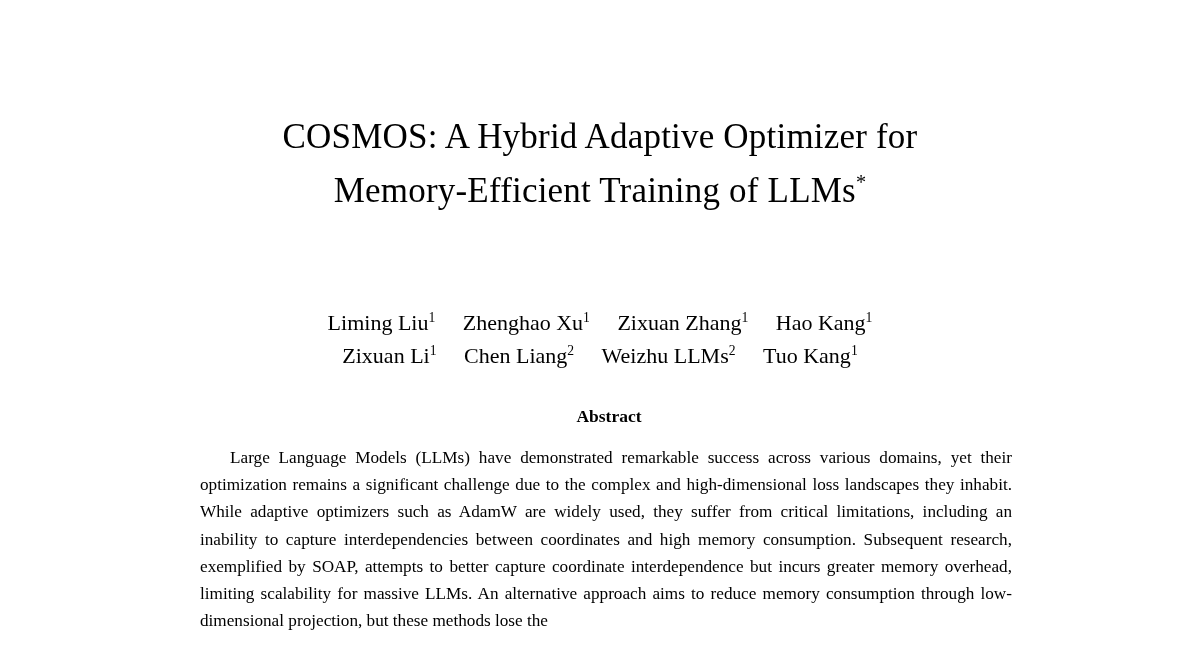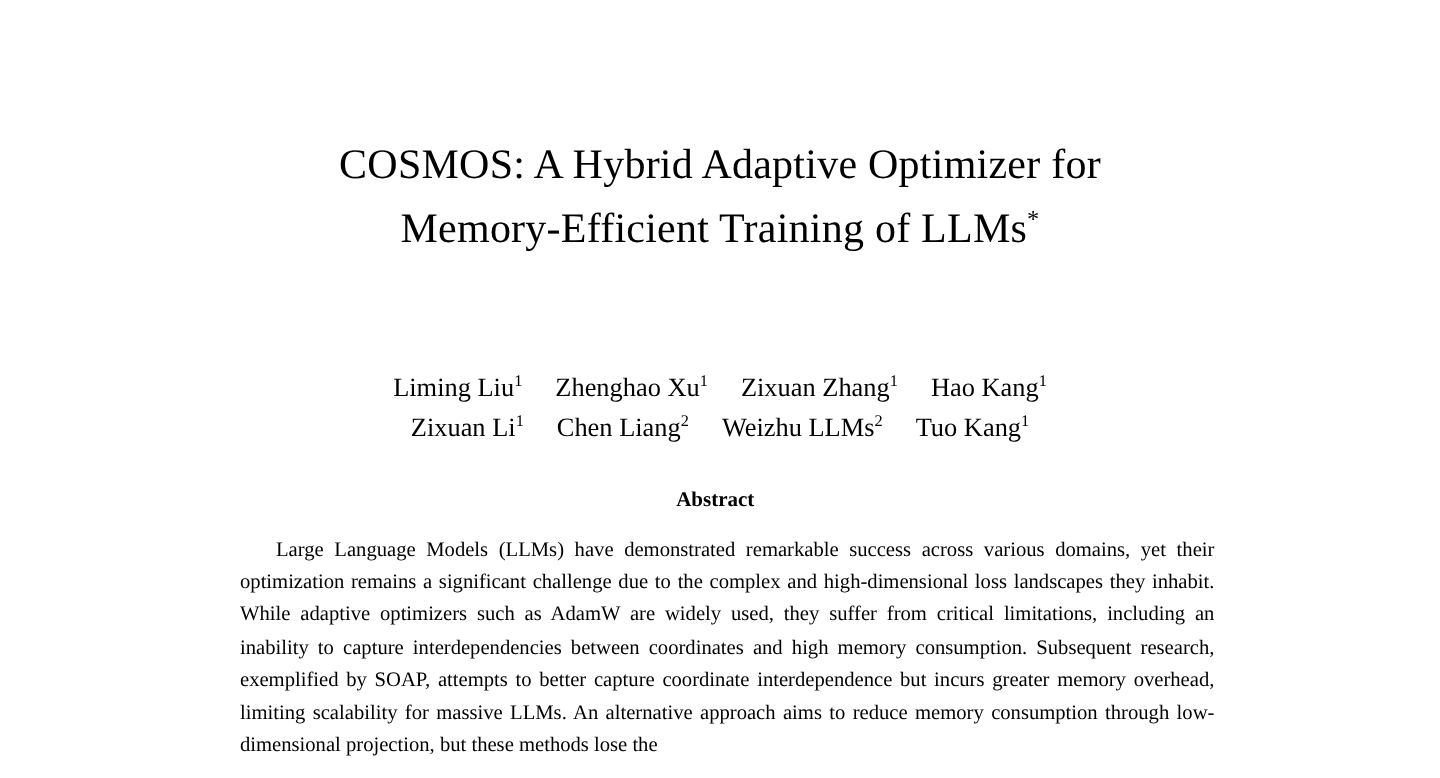--- a/index.html
+++ b/index.html
@@ -57,21 +57,21 @@
     margin: 0 11px;
   }
   .author sup {
     font-size: 0.62em;
     vertical-align: super;
     line-height: 0;
   }
 
   .abstract-heading {
     position: absolute;
-    left: 186px;
+    left: 199px;
     top: 406px;
     width: 820px;
     text-align: center;
     font-size: 17.5px;
     font-weight: bold;
   }
 
   .abstract-body {
     position: absolute;
     left: 200px;

